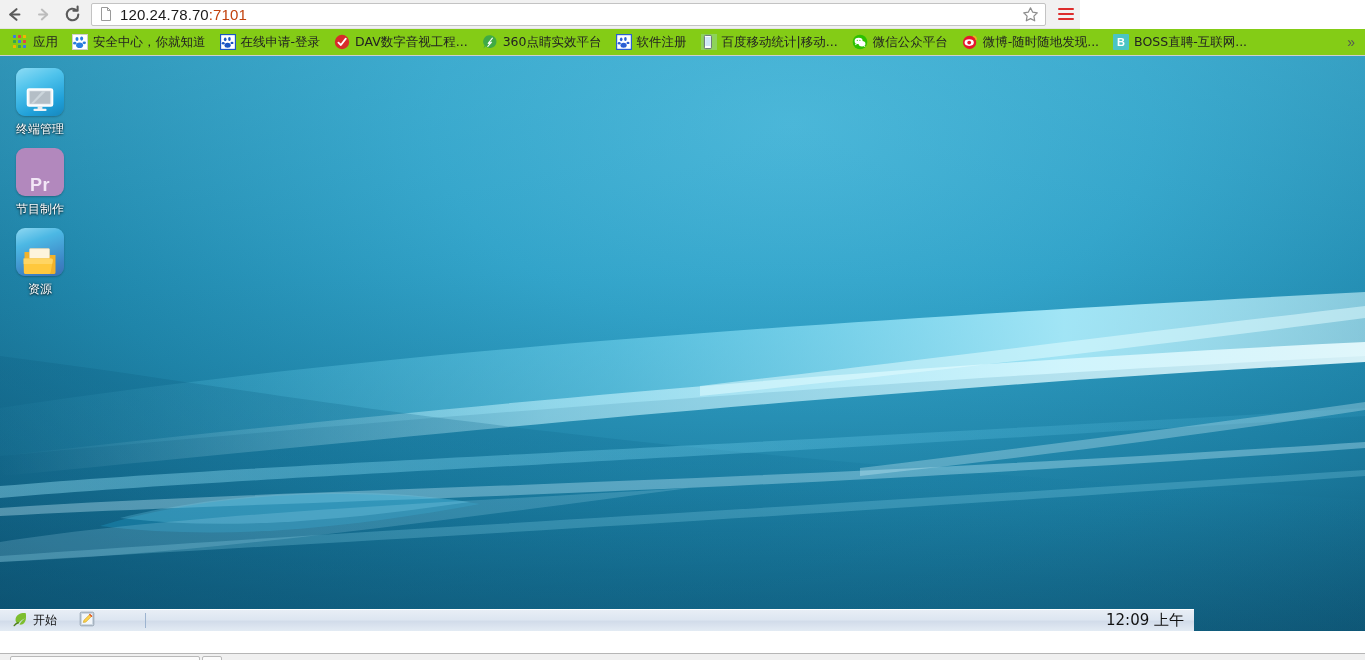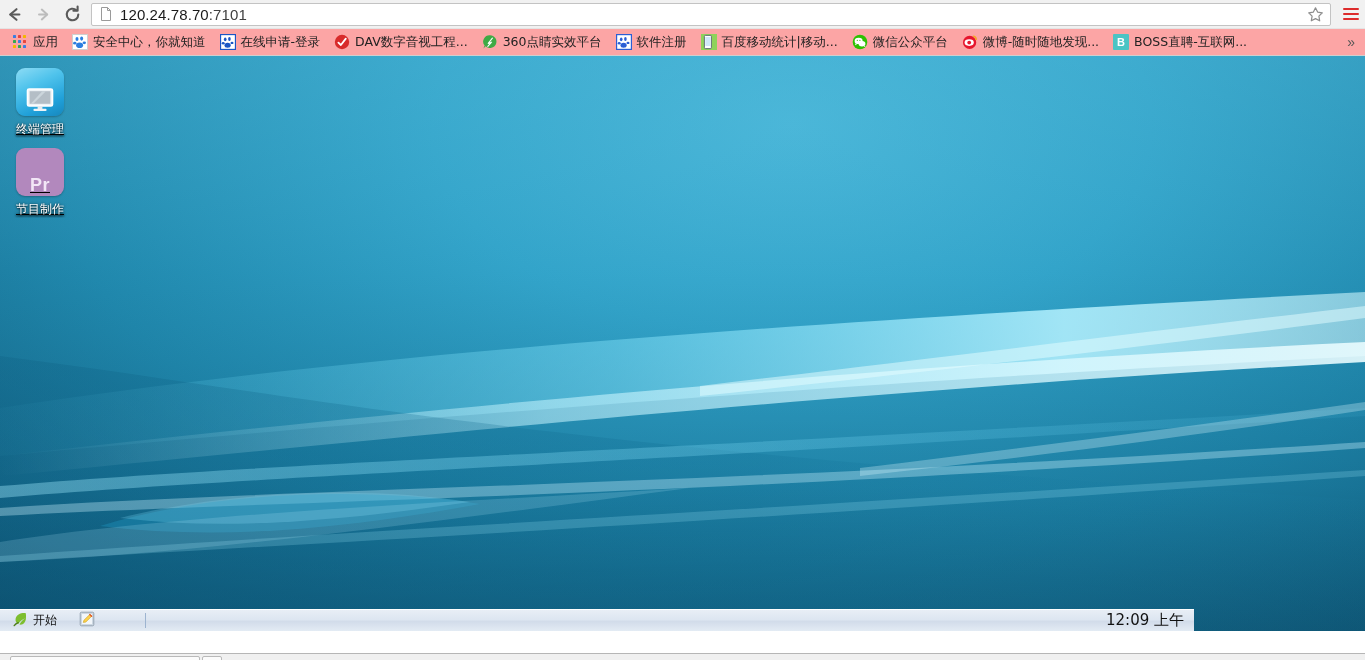--- a/index.html
+++ b/index.html
@@ -6,21 +6,21 @@
   html, body {
     width: 1365px; height: 660px;
     overflow: hidden;
     font-family: "Liberation Sans", "DejaVu Sans", sans-serif;
     background: #fff;
   }
 
   
   .browser-toolbar {
     position: absolute; top: 0; left: 0;
-    width: 1365px; height: 29px;
+    width: 1080px; height: 29px;
     background: #f1f1f1;
     display: flex; align-items: center;
     border-bottom: 1px solid #e4e4e4;
   }
   .nav-btn {
     width: 29px; height: 29px;
     display: flex; align-items: center; justify-content: center;
     flex: 0 0 auto;
   }
   .nav-btn svg { display: block; }
@@ -35,34 +35,34 @@
     padding: 0 4px;
   }
   .page-icon { width: 16px; height: 16px; margin: 0 6px 0 2px; flex: 0 0 auto; }
   .url-text {
     font-size: 15px;
     color: #1a1a1a;
     letter-spacing: 0.1px;
     white-space: nowrap;
     font-family: "Liberation Sans", sans-serif;
   }
-  .url-port { color: #404040; }
+  .url-port { color: #c2410c; }
   .star-btn { width: 22px; height: 22px; margin-left: auto; display:flex; align-items:center; justify-content:center; flex:0 0 auto;}
   .menu-btn {
     width: 28px; height: 29px;
     display: flex; flex-direction: column; align-items: center; justify-content: center;
     gap: 3px; flex: 0 0 auto;
   }
   .menu-bar-line { width: 16px; height: 2px; background: #dd2c2c; border-radius: 1px; }
 
   
   .bookmarks-bar {
     position: absolute; top: 29px; left: 0;
     width: 1365px; height: 27px;
-    background: #fca5a5;
+    background: #84cc16;
     display: flex; align-items: center;
     padding-left: 6px;
     border-bottom: 1px solid #cfcfcf;
     overflow: hidden;
   }
   .bm {
     display: flex; align-items: center;
     height: 21px;
     padding: 0 6px;
     margin-right: 2px;
@@ -98,21 +98,20 @@
     content: ""; position: absolute; inset: 0;
     background: linear-gradient(to bottom, rgba(90,190,220,0.30) 0%, rgba(60,160,195,0.05) 38%, rgba(8,70,100,0.18) 75%, rgba(6,58,85,0.45) 100%);
   }
   .wave { position: absolute; pointer-events: none; }
   .wave svg { display: block; }
 
   .icon-col {
     position: absolute; top: 8px; left: 0;
     width: 80px;
     z-index: 5;
-    text-decoration: underline;
   }
   .desk-icon {
     width: 80px; height: 80px;
     margin-bottom: 0px;
     display: flex; flex-direction: column; align-items: center;
     padding-top: 4px;
   }
   .di-img {
     width: 48px; height: 48px;
     border-radius: 9px;
@@ -423,20 +422,31 @@
     </div>
 
     <div class="desk-icon">
       <div class="di-img ico-pr">
         <span>Pr</span>
       </div>
       <div class="di-label">节目制作</div>
     </div>
 
 
+    <div class="desk-icon">
+      <div class="di-img ico-folder">
+        <svg width="36" height="30" viewBox="0 0 36 30">
+          <path d="M2.5 6 h11 l2.6 3 h17.4 v17.5 a1.6 1.6 0 0 1 -1.6 1.6 H4.1 a1.6 1.6 0 0 1 -1.6 -1.6 Z" fill="#f2b22a"></path>
+          <rect x="7.5" y="2.6" width="20" height="10" rx="1" fill="#fdf4dd" stroke="#e3d3ab" stroke-width="0.7"></rect>
+          <path d="M1.6 12.5 h27.2 a2 2 0 0 1 1.95 2.45 l-2.2 11.6 a2 2 0 0 1 -1.95 1.55 H3.8 a2 2 0 0 1 -1.95 -1.55 Z" fill="#ffc83d"></path>
+          <path d="M1.6 12.5 h27.2 a2 2 0 0 1 1.95 2.45 l-0.6 3.1 H1.6 Z" fill="#ffd76a" opacity="0.85"></path>
+        </svg>
+      </div>
+      <div class="di-label">资源</div>
+    </div>
 
   </div>
 
   <div class="taskbar" style="bottom:0;">
     <div class="tb-start">
       <span>
         <svg width="16" height="16" viewBox="0 0 16 16">
           <path d="M13.8 2.2 C9.2 1.6 4.4 3.6 3.6 7.8 C3.1 10.3 4.4 12.2 6.2 12.9 C8 10.2 10.4 8.2 13.2 7.2 C10.8 8.9 8.8 11 7.4 13.6 C10.8 14.4 13.6 11.6 13.9 7.8 C14.1 5.7 14.1 3.8 13.8 2.2 Z" fill="#7dbe2e"></path>
           <path d="M2.2 14.6 C3.2 13.2 4.6 12.2 6.2 11.6" fill="none" stroke="#4f7e1c" stroke-width="1.4" stroke-linecap="round"></path>
         </svg>

